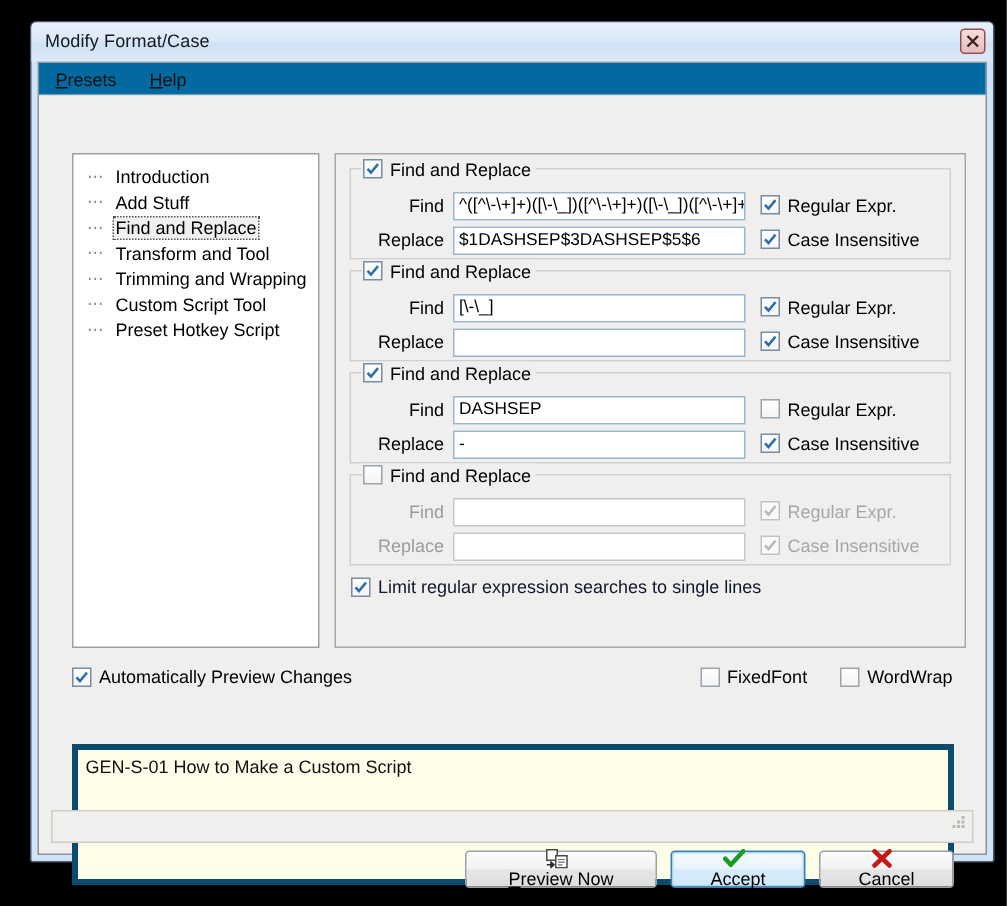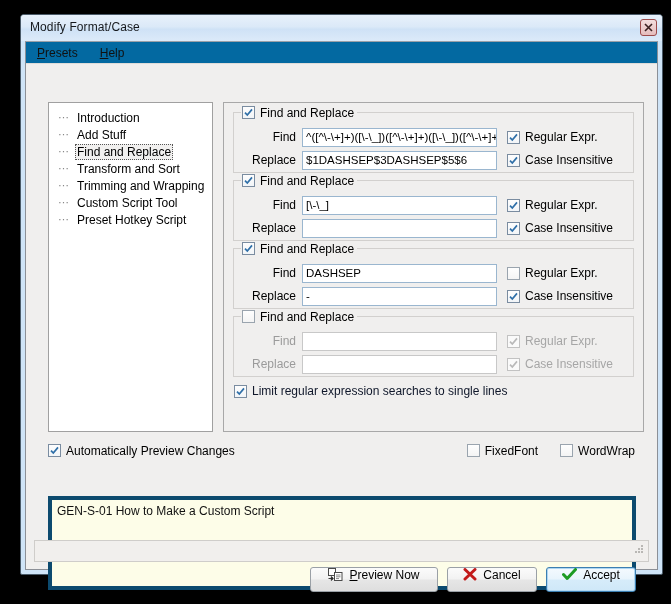--- a/index.html
+++ b/index.html
@@ -170,21 +170,21 @@
     overflow: hidden;
   }
   .finput.disabled {
     background: #fff;
     border: 1px solid #c8c8c8;
     color: #b0b0b0;
   }
   .opt {
     flex: 0 0 118px;
     display: flex;
-    align-items: center;
+    align-items: flex-start;
     padding-left: 10px;
     font-size: 12px;
     color: #000;
   }
   .opt.dim { color: #a6a6a6; }
   
   .cb {
     width: 13px; height: 13px;
     border: 1px solid #7a8ca0;
     background: linear-gradient(to bottom, #fdfdfd, #f2f5f8);
@@ -210,21 +210,21 @@
   
   .prevopts {
     position: absolute;
     left: 22px; right: 22px; top: 378px;
     height: 18px;
     display: flex;
     align-items: center;
     font-size: 12px;
   }
   .prevopts .spacer { flex: 1 1 auto; }
-  .prevopts .opt2 { display: flex; margin-left: 22px; }
+  .prevopts .opt2 { display: flex; align-items: center; margin-left: 22px; }
   .previewbox {
     position: absolute;
     left: 22px; right: 21px; top: 398px;
     height: 94px;
     background: #fdfde8;
     border: 4px solid #0c4a6e;
     box-sizing: border-box;
     padding: 4px 5px;
     font-size: 12px;
     color: #111;
@@ -237,29 +237,30 @@
     right: 21px; top: 503px;
     display: flex;
     align-items: center;
   }
   .btn {
     height: 25px;
     border: 1px solid #9aa0a6;
     border-radius: 3px;
     background: linear-gradient(to bottom, #fbfbfb 0%, #f2f2f2 48%, #e6e6e6 52%, #dedede 100%);
     display: flex;
-    align-items: flex-start;
+    align-items: center;
     justify-content: center;
     font-size: 12px;
     color: #000;
     padding: 0 11px;
     margin-left: 9px;
     cursor: pointer;
     box-sizing: border-box;
     white-space: nowrap;
+    flex-direction: column;
   }
   .btn.wide { width: 128px; }
   .btn.mid { width: 90px; }
   .btn.focused {
     border: 1px solid #3c7fb1;
     box-shadow: 0 0 0 1px #aed6f1 inset;
     background: linear-gradient(to bottom, #f4fafe 0%, #e8f4fc 48%, #d6ecfa 52%, #cfe8f8 100%);
   }
   .btn .bicon { margin-right: 6px; display: flex; align-items: center; }
   .btn u { text-decoration: underline; }
@@ -310,21 +311,21 @@
         <div class="treerow">
           <span class="treedash">⋯</span>
           <span class="treelabel">Add Stuff</span>
         </div>
         <div class="treerow selected">
           <span class="treedash">⋯</span>
           <span class="treelabel">Find and Replace</span>
         </div>
         <div class="treerow">
           <span class="treedash">⋯</span>
-          <span class="treelabel">Transform and Sort</span>
+          <span class="treelabel">Transform and Tool</span>
         </div>
         <div class="treerow">
           <span class="treedash">⋯</span>
           <span class="treelabel">Trimming and Wrapping</span>
         </div>
         <div class="treerow">
           <span class="treedash">⋯</span>
           <span class="treelabel">Custom Script Tool</span>
         </div>
         <div class="treerow">
@@ -509,35 +510,35 @@
           <span class="bicon">
             <svg width="15" height="13" viewBox="0 0 15 13" aria-hidden="true">
               <rect x="0.5" y="0.5" width="7" height="7" fill="#fdfdfd" stroke="#4a4a4a"></rect>
               <rect x="6.5" y="4.5" width="7.5" height="8" fill="#ffffff" stroke="#4a4a4a"></rect>
               <path d="M8 7h4.5M8 8.8h4.5M8 10.6h3" stroke="#6b6b6b" stroke-width="0.8"></path>
               <path d="M0.5 10.5h4.5M3.3 8.6 L5.4 10.5 L3.3 12.4z" stroke="#2b2b2b" stroke-width="0.9" fill="#2b2b2b"></path>
             </svg>
           </span>
           <span><u>P</u><span>review Now</span></span>
         </div>
+        <div class="btn mid focused">
+          <span class="bicon">
+            <svg width="15" height="13" viewBox="0 0 15 13" aria-hidden="true">
+              <path d="M1.5 6.5 L5.2 10.5 L13.5 1.5" stroke="#1c9b23" stroke-width="3" fill="none" stroke-linecap="round" stroke-linejoin="round"></path>
+            </svg>
+          </span>
+          <span>Accept</span>
+        </div>
         <div class="btn mid">
           <span class="bicon">
             <svg width="14" height="13" viewBox="0 0 14 13" aria-hidden="true">
               <path d="M2 1.5 L12 11 M12 1.5 L2 11" stroke="#c31b1b" stroke-width="3" fill="none" stroke-linecap="round"></path>
             </svg>
           </span>
           <span>Cancel</span>
-        </div>
-        <div class="btn mid focused">
-          <span class="bicon">
-            <svg width="15" height="13" viewBox="0 0 15 13" aria-hidden="true">
-              <path d="M1.5 6.5 L5.2 10.5 L13.5 1.5" stroke="#1c9b23" stroke-width="3" fill="none" stroke-linecap="round" stroke-linejoin="round"></path>
-            </svg>
-          </span>
-          <span>Accept</span>
         </div>
       </div>
 
       <div class="statusbar">
         <span class="grip">
           <svg width="12" height="12" viewBox="0 0 12 12" aria-hidden="true">
             <g fill="#b9b7b4">
               <rect x="8" y="8" width="2" height="2"></rect>
               <rect x="5" y="8" width="2" height="2"></rect>
               <rect x="8" y="5" width="2" height="2"></rect>

